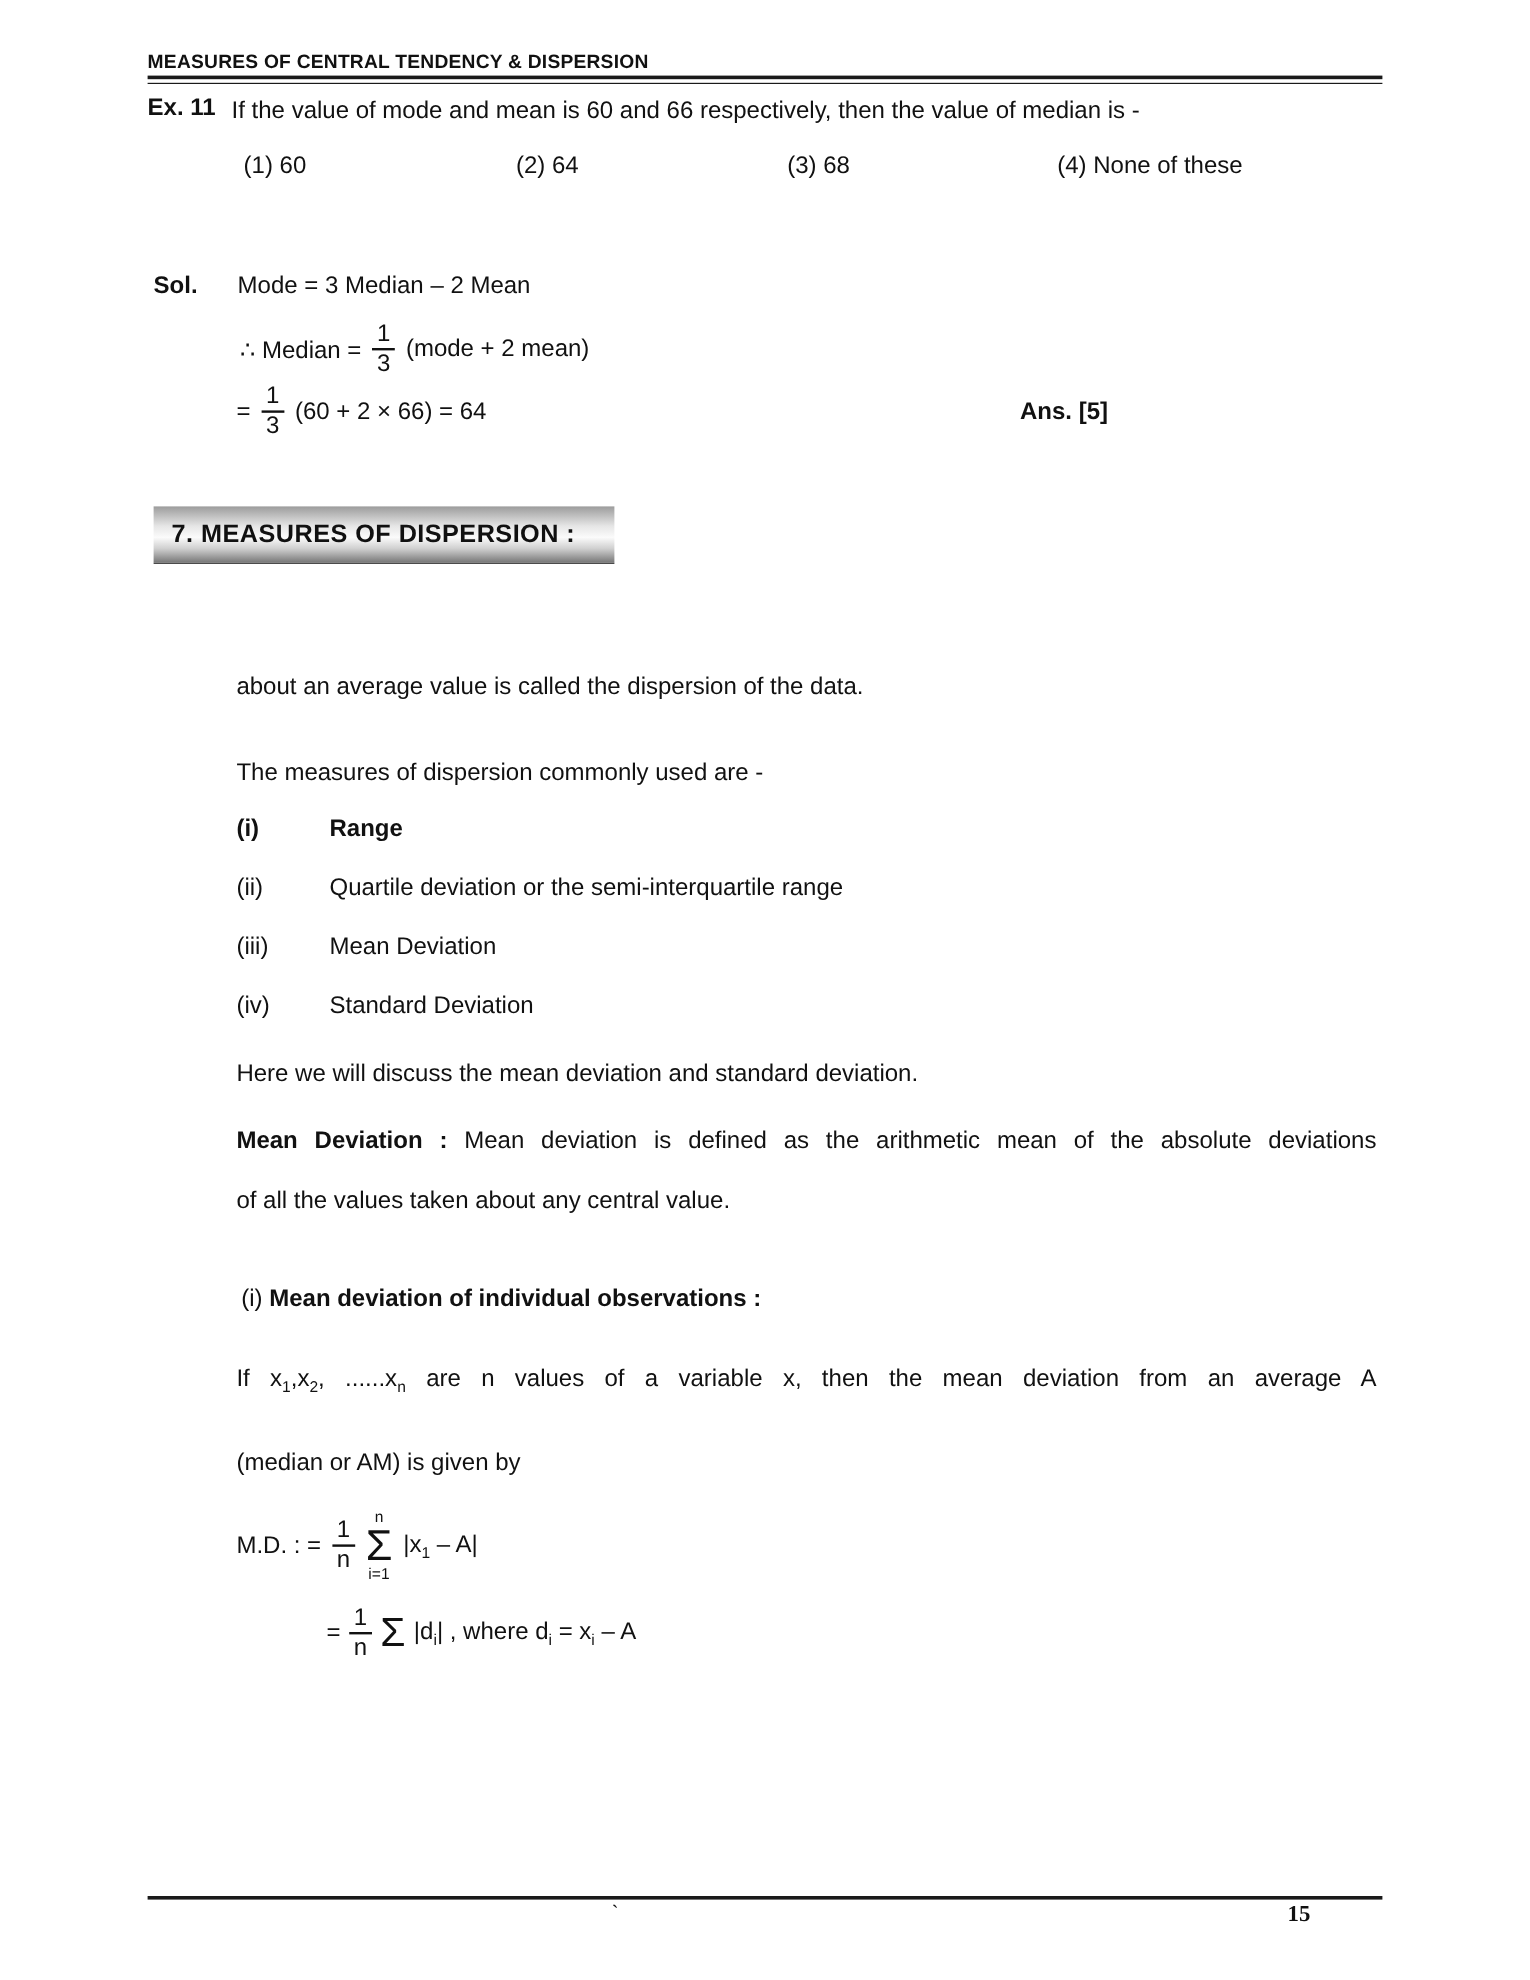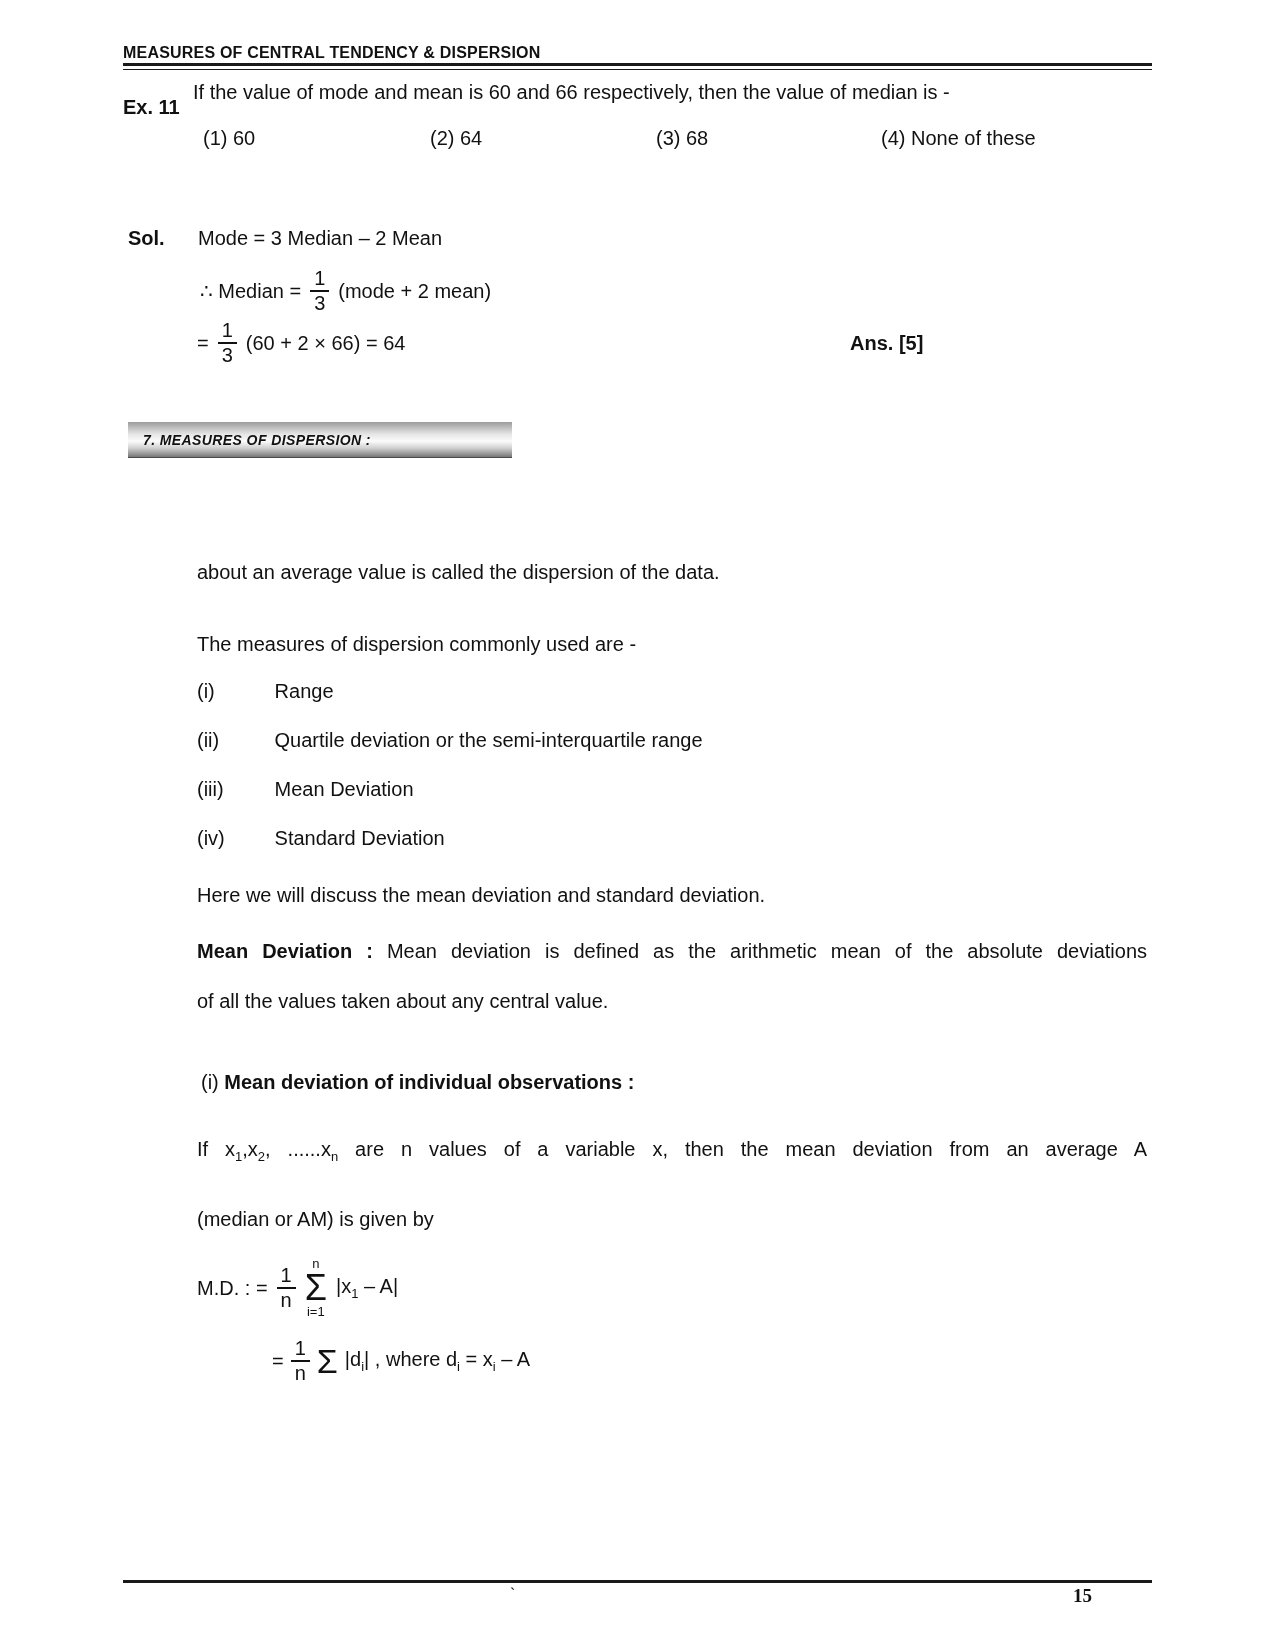--- a/index.html
+++ b/index.html
@@ -24,40 +24,40 @@
   .frow{display:flex;align-items:center;gap:9px;font-size:20px;white-space:nowrap;}
   .frac{display:inline-flex;flex-direction:column;align-items:center;line-height:1.15;font-size:20px;}
   .frac .fnum{padding:0 4px;}
   .frac .fden{border-top:2px solid #111;padding:0 4px;}
   .sigma{display:inline-flex;flex-direction:column;align-items:center;line-height:1;}
   .sigma .stop,.sigma .sbot{font-size:13px;line-height:1.1;}
   .sigma .smid{font-size:36px;line-height:.95;}
   .sigma-plain{font-size:34px;line-height:1;}
   sub{font-size:13px;}
   .secbar{
-    width:384px;height:36px;
+    width:384px;height:48px;
     display:flex;align-items:center;
     padding-left:15px;box-sizing:border-box;
     background:linear-gradient(180deg,#9c9c9c 0%,#e6e6e6 35%,#fbfbfb 55%,#cfcfcf 75%,#767676 100%);
     border-bottom:1px solid #4a4a4a;
-    font-size:14px;font-weight:bold;letter-spacing:.4px;white-space:nowrap;font-style:italic;
+    font-size:21px;font-weight:bold;letter-spacing:.4px;white-space:nowrap;
   }
   .pagenum{font-family:"Liberation Serif", serif;font-size:19px;font-weight:bold;}
   .tick{font-size:16px;}
 </style>
 </head>
 <body>
 
 <div class="page">
 
   <div class="abs title" style="left:123px;top:44px;">MEASURES OF CENTRAL TENDENCY &amp; DISPERSION</div>
   <div class="abs rule" style="left:123px;top:63px;width:1029px;height:3px;"></div>
   <div class="abs rule" style="left:123px;top:69px;width:1029px;height:1px;"></div>
 
-  <div class="abs line b" style="left:123px;top:94px;">Ex. 11</div>
+  <div class="abs line b" style="left:123px;top:77px;">Ex. 11</div>
   <div class="abs line" style="left:193px;top:79px;">If the value of mode and mean is 60 and 66 respectively, then the value of median is -</div>
 
   <div class="abs opt-row" style="left:123px;top:127px;text-decoration:underline;">
     <span class="opt" style="left:80px;">(1) 60</span>
     <span class="opt" style="left:307px;">(2) 64</span>
     <span class="opt" style="left:533px;">(3) 68</span>
     <span class="opt" style="left:758px;">(4) None of these</span>
   </div>
 
   <div class="abs line b" style="left:128px;top:225px;">Sol.</div>
@@ -83,21 +83,21 @@
   <div class="abs line b" style="left:850px;top:330px;">Ans. [5]</div>
 
   <div class="abs secbar" style="left:128px;top:422px;">
     <span>7.  MEASURES OF DISPERSION :</span>
   </div>
 
   <div class="abs line" style="left:197px;top:559px;">about an average value is called the dispersion of the data.</div>
 
   <div class="abs line" style="left:197px;top:631px;">The measures of dispersion commonly used are -</div>
 
-  <div class="abs line" style="left:197px;top:678px;">
+  <div class="abs line" style="left:197px;top:678px;font-weight:bold;">
     <span class="num-col">(i)</span>
     <span>Range</span>
   </div>
   <div class="abs line" style="left:197px;top:727px;">
     <span class="num-col">(ii)</span>
     <span>Quartile deviation or the semi-interquartile range</span>
   </div>
   <div class="abs line" style="left:197px;top:776px;">
     <span class="num-col">(iii)</span>
     <span>Mean Deviation</span>

